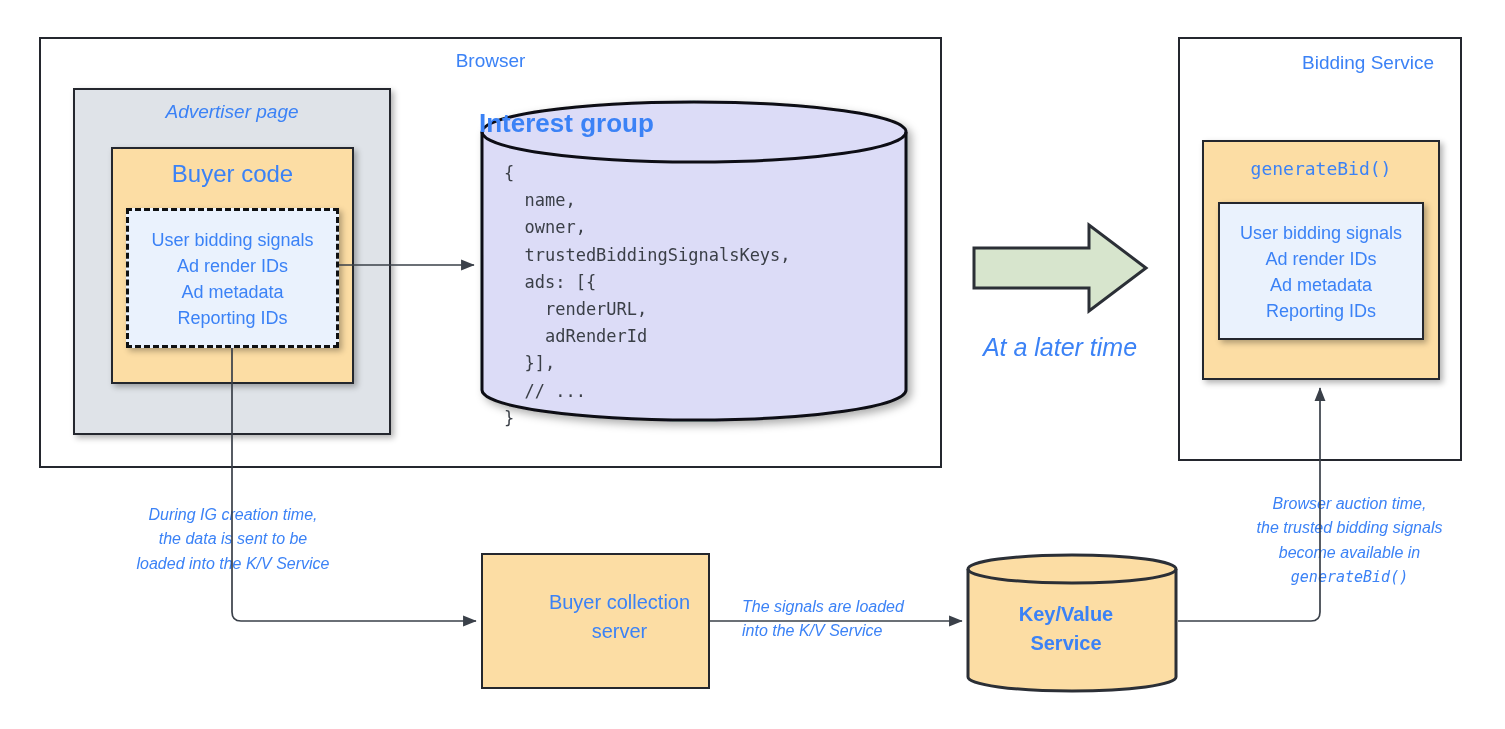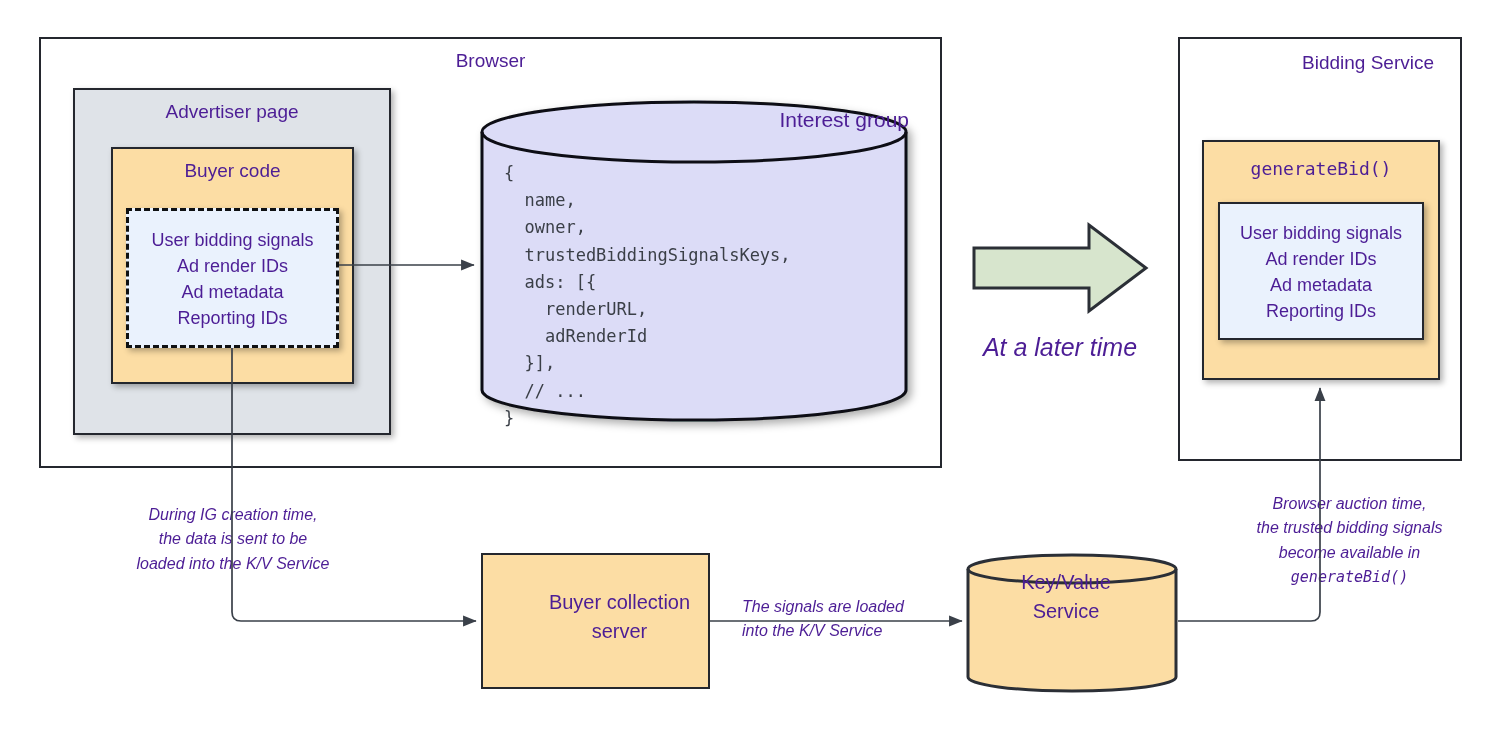--- a/index.html
+++ b/index.html
@@ -21,52 +21,52 @@
     box-sizing: border-box;
     border: 2px solid #24272e;
   }
   .shadowed {
     box-shadow: 3px 3px 6px rgba(0,0,0,0.30);
   }
   .lbl {
     position: absolute;
     white-space: pre;
     line-height: 1.18;
-    color: #4c1d95;
+    color: #3b82f6;
   }
 
   
   #browser-frame {
     left: 39px; top: 37px; width: 903px; height: 431px;
     background: #ffffff;
   }
   #browser-title {
     left: 39px; top: 50px; width: 903px;
     font-size: 19px;
     text-align: center;
   }
 
   
   #advertiser-page {
     left: 73px; top: 88px; width: 318px; height: 347px;
     background: #dfe3e8;
   }
   #advertiser-title {
     left: 73px; top: 101px; width: 318px;
-    font-size: 19px; text-align: center;
+    font-size: 19px; text-align: center; font-style: italic;
   }
 
   
   #buyer-code {
     left: 111px; top: 147px; width: 243px; height: 237px;
     background: #fcdda4;
   }
   #buyer-code-title {
     left: 111px; top: 160px; width: 243px;
-    font-size: 19px; text-align: center;
+    font-size: 24px; text-align: center;
   }
 
   
   #buyer-signals {
     left: 126px; top: 208px; width: 213px; height: 140px;
     background: #eaf2fd;
     border: 3px dashed #0f1113;
   }
   #buyer-signals-text {
     left: 126px; top: 227px; width: 213px;
@@ -74,21 +74,21 @@
   }
 
   
   #ig-wrap {
     position: absolute;
     left: 479px; top: 100px; width: 430px; height: 322px;
   }
   #ig-wrap svg { display: block; overflow: visible; }
   #ig-title {
     left: 479px; top: 108px; width: 430px;
-    font-size: 21px; text-align: right;
+    font-size: 26px; text-align: left; font-weight: bold;
   }
   #ig-code {
     left: 504px; top: 160px;
     font-family: "DejaVu Sans Mono", "Liberation Mono", monospace;
     font-size: 17px;
     line-height: 1.60;
     color: #3a3f47;
     white-space: pre;
   }
 
@@ -135,22 +135,22 @@
   }
   #buyer-collection-text {
     left: 481px; top: 588px; width: 229px;
     font-size: 20px; text-align: center; line-height: 1.45;
   }
 
   #kv-wrap {
     position: absolute; left: 966px; top: 553px; width: 212px; height: 140px;
   }
   #kv-text {
-    left: 966px; top: 568px; width: 200px;
-    font-size: 20px; text-align: center; line-height: 1.45;
+    left: 966px; top: 600px; width: 200px;
+    font-size: 20px; text-align: center; line-height: 1.45; font-weight: bold;
   }
 
   
   #caption-ig {
     left: 113px; top: 503px; width: 240px;
     font-size: 16px; font-style: italic; text-align: center; line-height: 1.52;
   }
   #caption-kv {
     left: 1232px; top: 492px; width: 235px;
     font-size: 16px; font-style: italic; text-align: center; line-height: 1.52;

